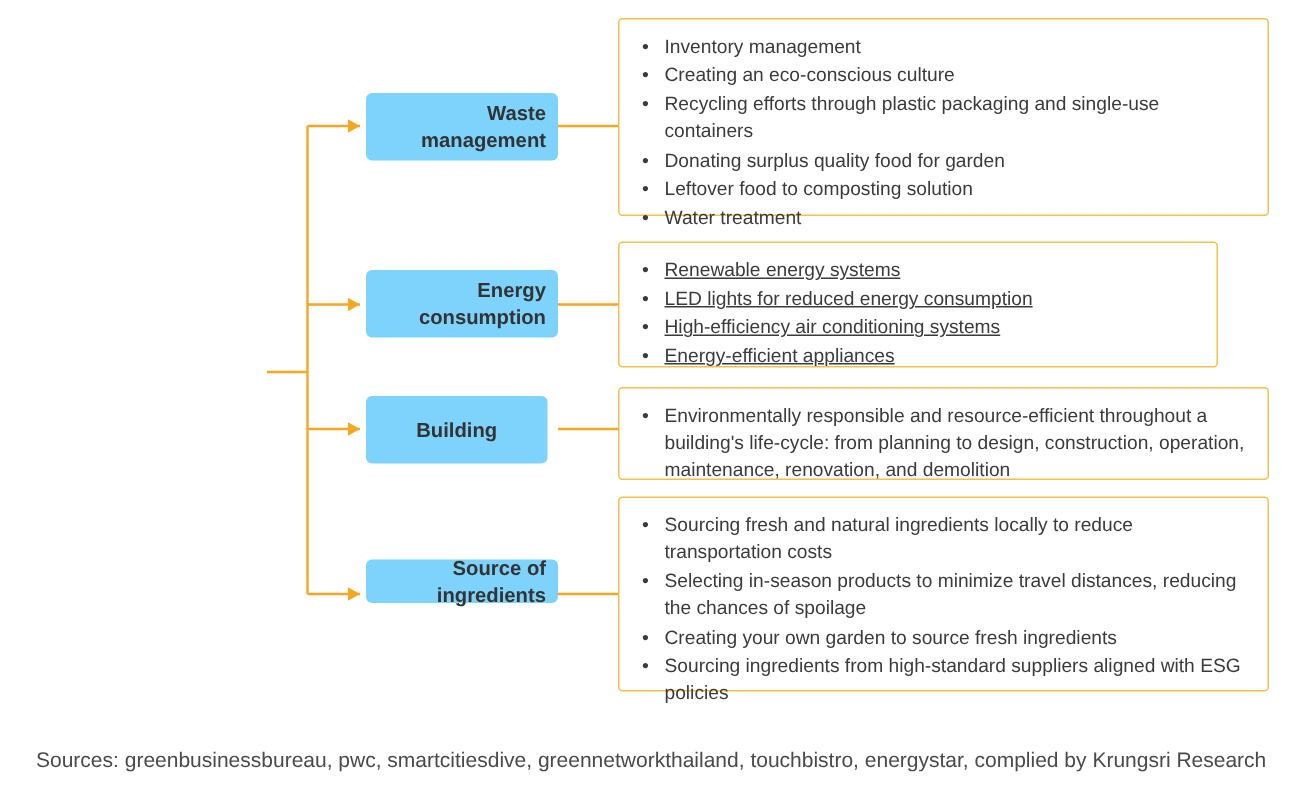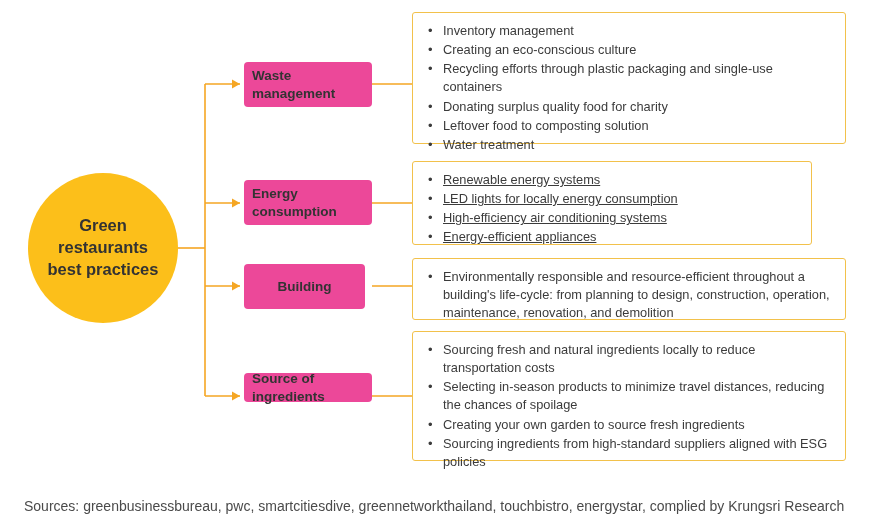--- a/index.html
+++ b/index.html
@@ -47,26 +47,26 @@
   .connectors {
     position: absolute;
     left: 0; top: 0;
     width: 870px;
     height: 528px;
     pointer-events: none;
   }
   
   .cat-box {
     position: absolute;
-    background: #ec4899;
+    background: #7dd3fc;
     border-radius: 4px;
     display: flex;
     align-items: center;
     justify-content: center;
-    text-align: left;
+    text-align: right;
     box-sizing: border-box;
   }
   .cat-label {
     font-size: 13.5px;
     font-weight: bold;
     color: #333333;
     line-height: 1.3;
     padding: 0 8px;
   }
   
@@ -130,45 +130,42 @@
 
     <path d="M205 396 L240 396" stroke="#f5a623" stroke-width="1.6" fill="none"></path>
     <polygon points="240,396 232,391.5 232,400.5" fill="#f5a623"></polygon>
 
     <path d="M372 84 L412 84" stroke="#f5a623" stroke-width="1.6" fill="none"></path>
     <path d="M372 203 L412 203" stroke="#f5a623" stroke-width="1.6" fill="none"></path>
     <path d="M372 286 L412 286" stroke="#f5a623" stroke-width="1.6" fill="none"></path>
     <path d="M372 396 L412 396" stroke="#f5a623" stroke-width="1.6" fill="none"></path>
   </svg>
 
-  <div class="hub">
-    <div class="hub-label">Green restaurants best practices</div>
-  </div>
 
   <div class="cat-box" style="left:244px; top:62px; width:128px; height:45px;">
     <div class="cat-label">Waste management</div>
   </div>
   <div class="detail-box" style="left:412px; top:12px; width:434px; height:132px;">
     <ul class="detail-list">
       <li>Inventory management</li>
       <li>Creating an eco-conscious culture</li>
       <li>Recycling efforts through plastic packaging and single-use containers</li>
-      <li>Donating surplus quality food for charity</li>
+      <li>Donating surplus quality food for garden</li>
       <li>Leftover food to composting solution</li>
       <li>Water treatment</li>
     </ul>
   </div>
 
   <div class="cat-box" style="left:244px; top:180px; width:128px; height:45px;">
     <div class="cat-label">Energy consumption</div>
   </div>
   <div class="detail-box" style="left:412px; top:161px; width:400px; height:84px;text-decoration:underline;">
     <ul class="detail-list">
       <li>Renewable energy systems</li>
-      <li>LED lights for locally energy consumption</li>
+      <li>LED lights for reduced energy consumption</li>
       <li>High-efficiency air conditioning systems</li>
       <li>Energy-efficient appliances</li>
     </ul>
   </div>
 
   <div class="cat-box" style="left:244px; top:264px; width:121px; height:45px;">
     <div class="cat-label">Building</div>
   </div>
   <div class="detail-box" style="left:412px; top:258px; width:434px; height:62px;">
     <ul class="detail-list">

